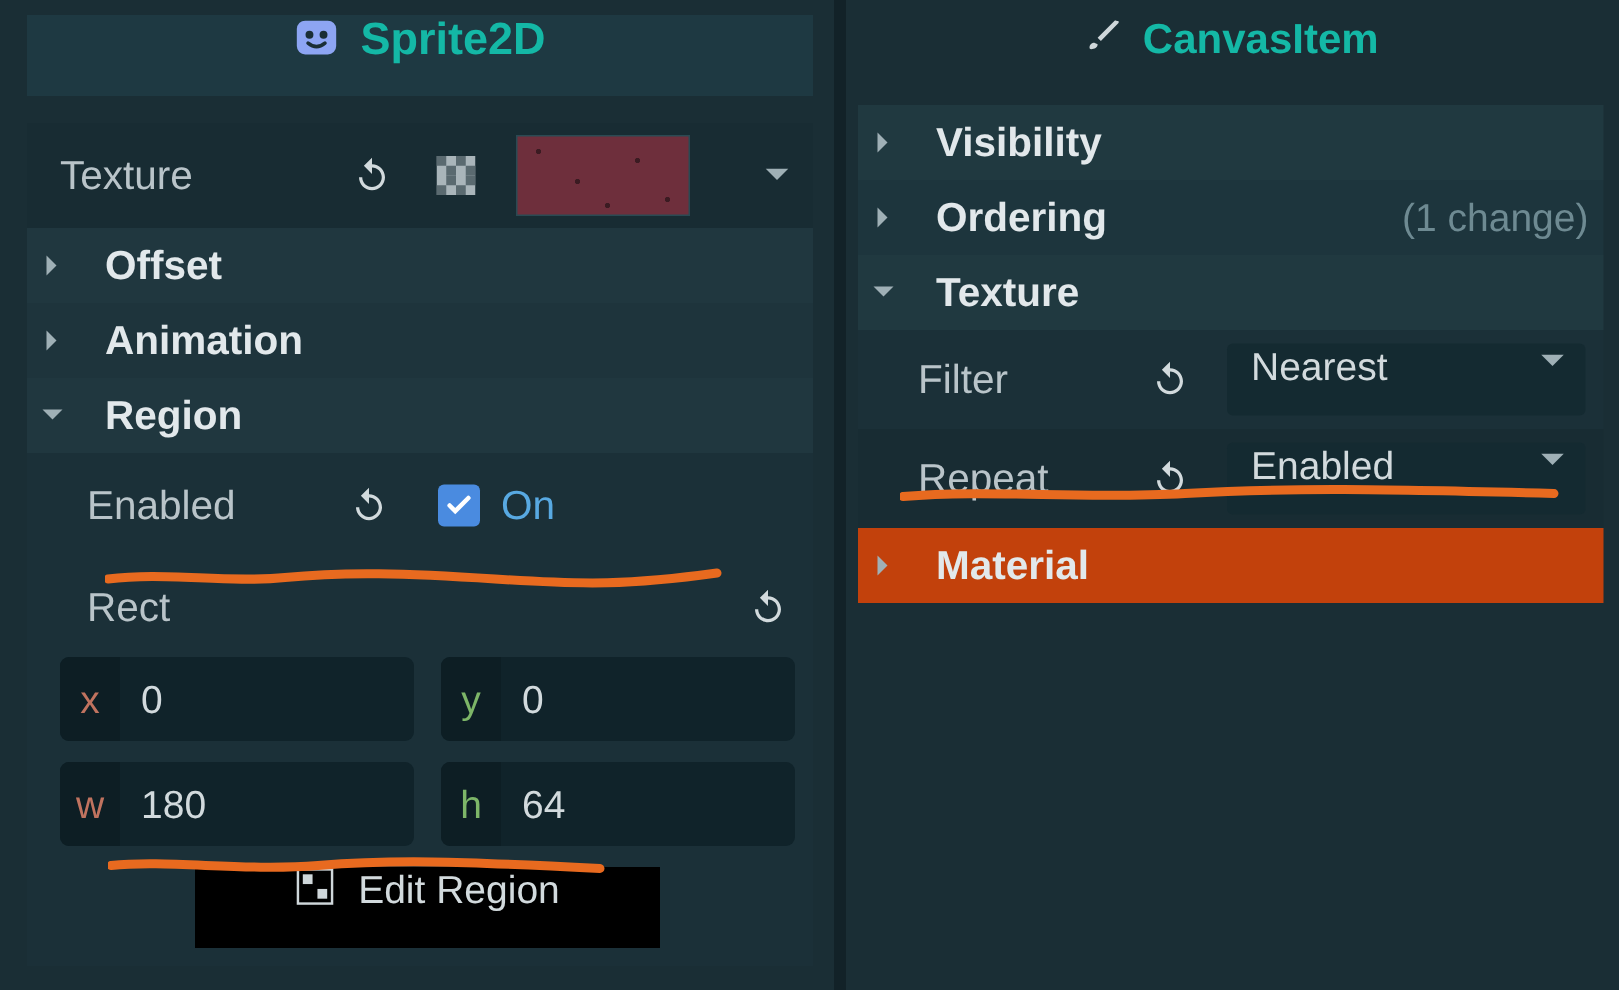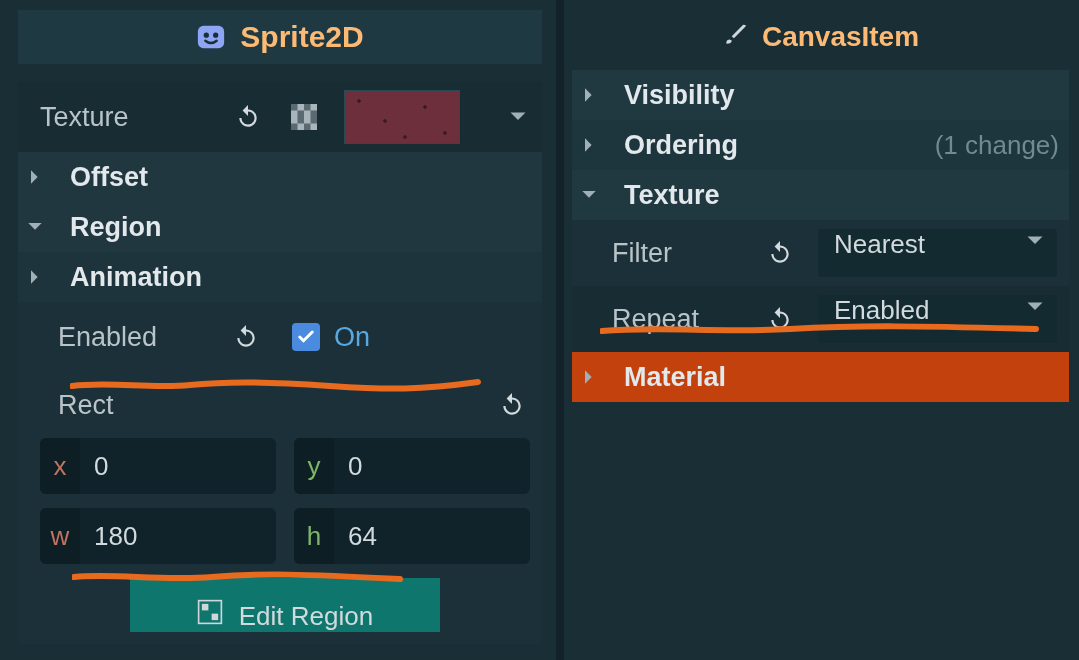--- a/index.html
+++ b/index.html
@@ -9,24 +9,24 @@
     font-family: -apple-system, BlinkMacSystemFont, "Segoe UI", sans-serif;
     color: #c8d2d6;
     overflow: hidden;
   }
   .layout { display: flex; height: 100%; }
   .panel-left { width: 556px; padding: 10px 14px 10px 18px; }
   .divider { width: 8px; background: #122228; }
   .panel-right { flex: 1; padding: 10px 10px 10px 8px; }
 
   .header {
-    display: flex; align-items: center; justify-content: center;
+    display: flex; justify-content: center;
     gap: 14px; height: 54px;
     background: #1e3942;
-    font-size: 30px; font-weight: 600; color: #fdba74;
+    font-size: 30px; font-weight: 600; color: #14b8a6;
     margin-bottom: 18px;
   }
   .header.right-header { background: transparent; font-weight: 700; font-size: 28px; margin-bottom: 6px; }
 
   .node-icon { display: inline-flex; }
 
   .row { display: flex; align-items: center; }
   .prop-row { height: 70px; padding: 0 12px 0 22px; background: #182c33; }
   .prop-row.alt { background: #1b3038; }
   .prop-row .label { font-size: 27px; color: #b9c4c9; flex: 0 0 190px; }
@@ -80,23 +80,23 @@
   .spin {
     display:flex; align-items:center; height: 56px;
     border-radius: 6px; overflow:hidden;
     background: #10232a; font-size: 26px;
   }
   .spin .axis { width: 40px; text-align:center; font-weight:500; background:#0d1e24; height:100%; display:flex; align-items:center; justify-content:center; }
   .spin .val { padding-left: 14px; color: #d2dadd; flex:1; }
   .axis.x { color:#c0735f;} .axis.y{color:#7db668;} .axis.w{color:#c0735f;} .axis.h{color:#7db668;}
 
   .edit-region {
-    display:flex; align-items:flex-end; justify-content:center; gap:16px;
+    display:flex; align-items:flex-start; justify-content:center; gap:16px;
     width: 310px; height: 54px; margin: 14px auto 0;
-    background: #0f766e; font-size: 26px; color:#d2dadd;
+    background: #000000; font-size: 26px; color:#d2dadd;
     cursor:pointer;
   }
 
   .select {
     flex:1; height:48px; display:flex; align-items:flex-start;
     padding: 0 10px 0 16px; font-size: 26px; color:#d2dadd;
     background: #142a31; border-radius:4px;
   }
   .select .caret { margin-left:auto; }
 
@@ -156,35 +156,35 @@
     </div>
 
     <div class="section">
       <span class="chevron">
           <svg viewBox="0 0 8 12">
             <path d="M1 1l5 5-5 5"></path>
           </svg>
         </span>
       <span>Offset</span>
     </div>
+    <div class="section" style="background:#1e343c">
+      <span class="chevron">
+          <svg viewBox="0 0 8 12">
+            <path d="M1 1l5 5-5 5"></path>
+          </svg>
+        </span>
+      <span>Animation</span>
+    </div>
     <div class="section">
       <span class="chevron">
           <svg viewBox="0 0 12 8">
             <path d="M1 1l5 5 5-5"></path>
           </svg>
         </span>
       <span>Region</span>
-    </div>
-    <div class="section" style="background:#1e343c">
-      <span class="chevron">
-          <svg viewBox="0 0 8 12">
-            <path d="M1 1l5 5-5 5"></path>
-          </svg>
-        </span>
-      <span>Animation</span>
     </div>
 
     <div class="row prop-row alt" style="padding-left:40px">
       <span class="label" style="flex:0 0 170px">Enabled</span>
       <span class="revert-btn">
           <svg viewBox="0 0 24 24">
             <path d="M12 5V1L7 6l5 5V7c3.3 0 6 2.7 6 6s-2.7 6-6 6-6-2.7-6-6H4c0 4.4 3.6 8 8 8s8-3.6 8-8-3.6-8-8-8z"></path>
           </svg>
         </span>
       <span class="checkbox" style="margin-left:28px">

